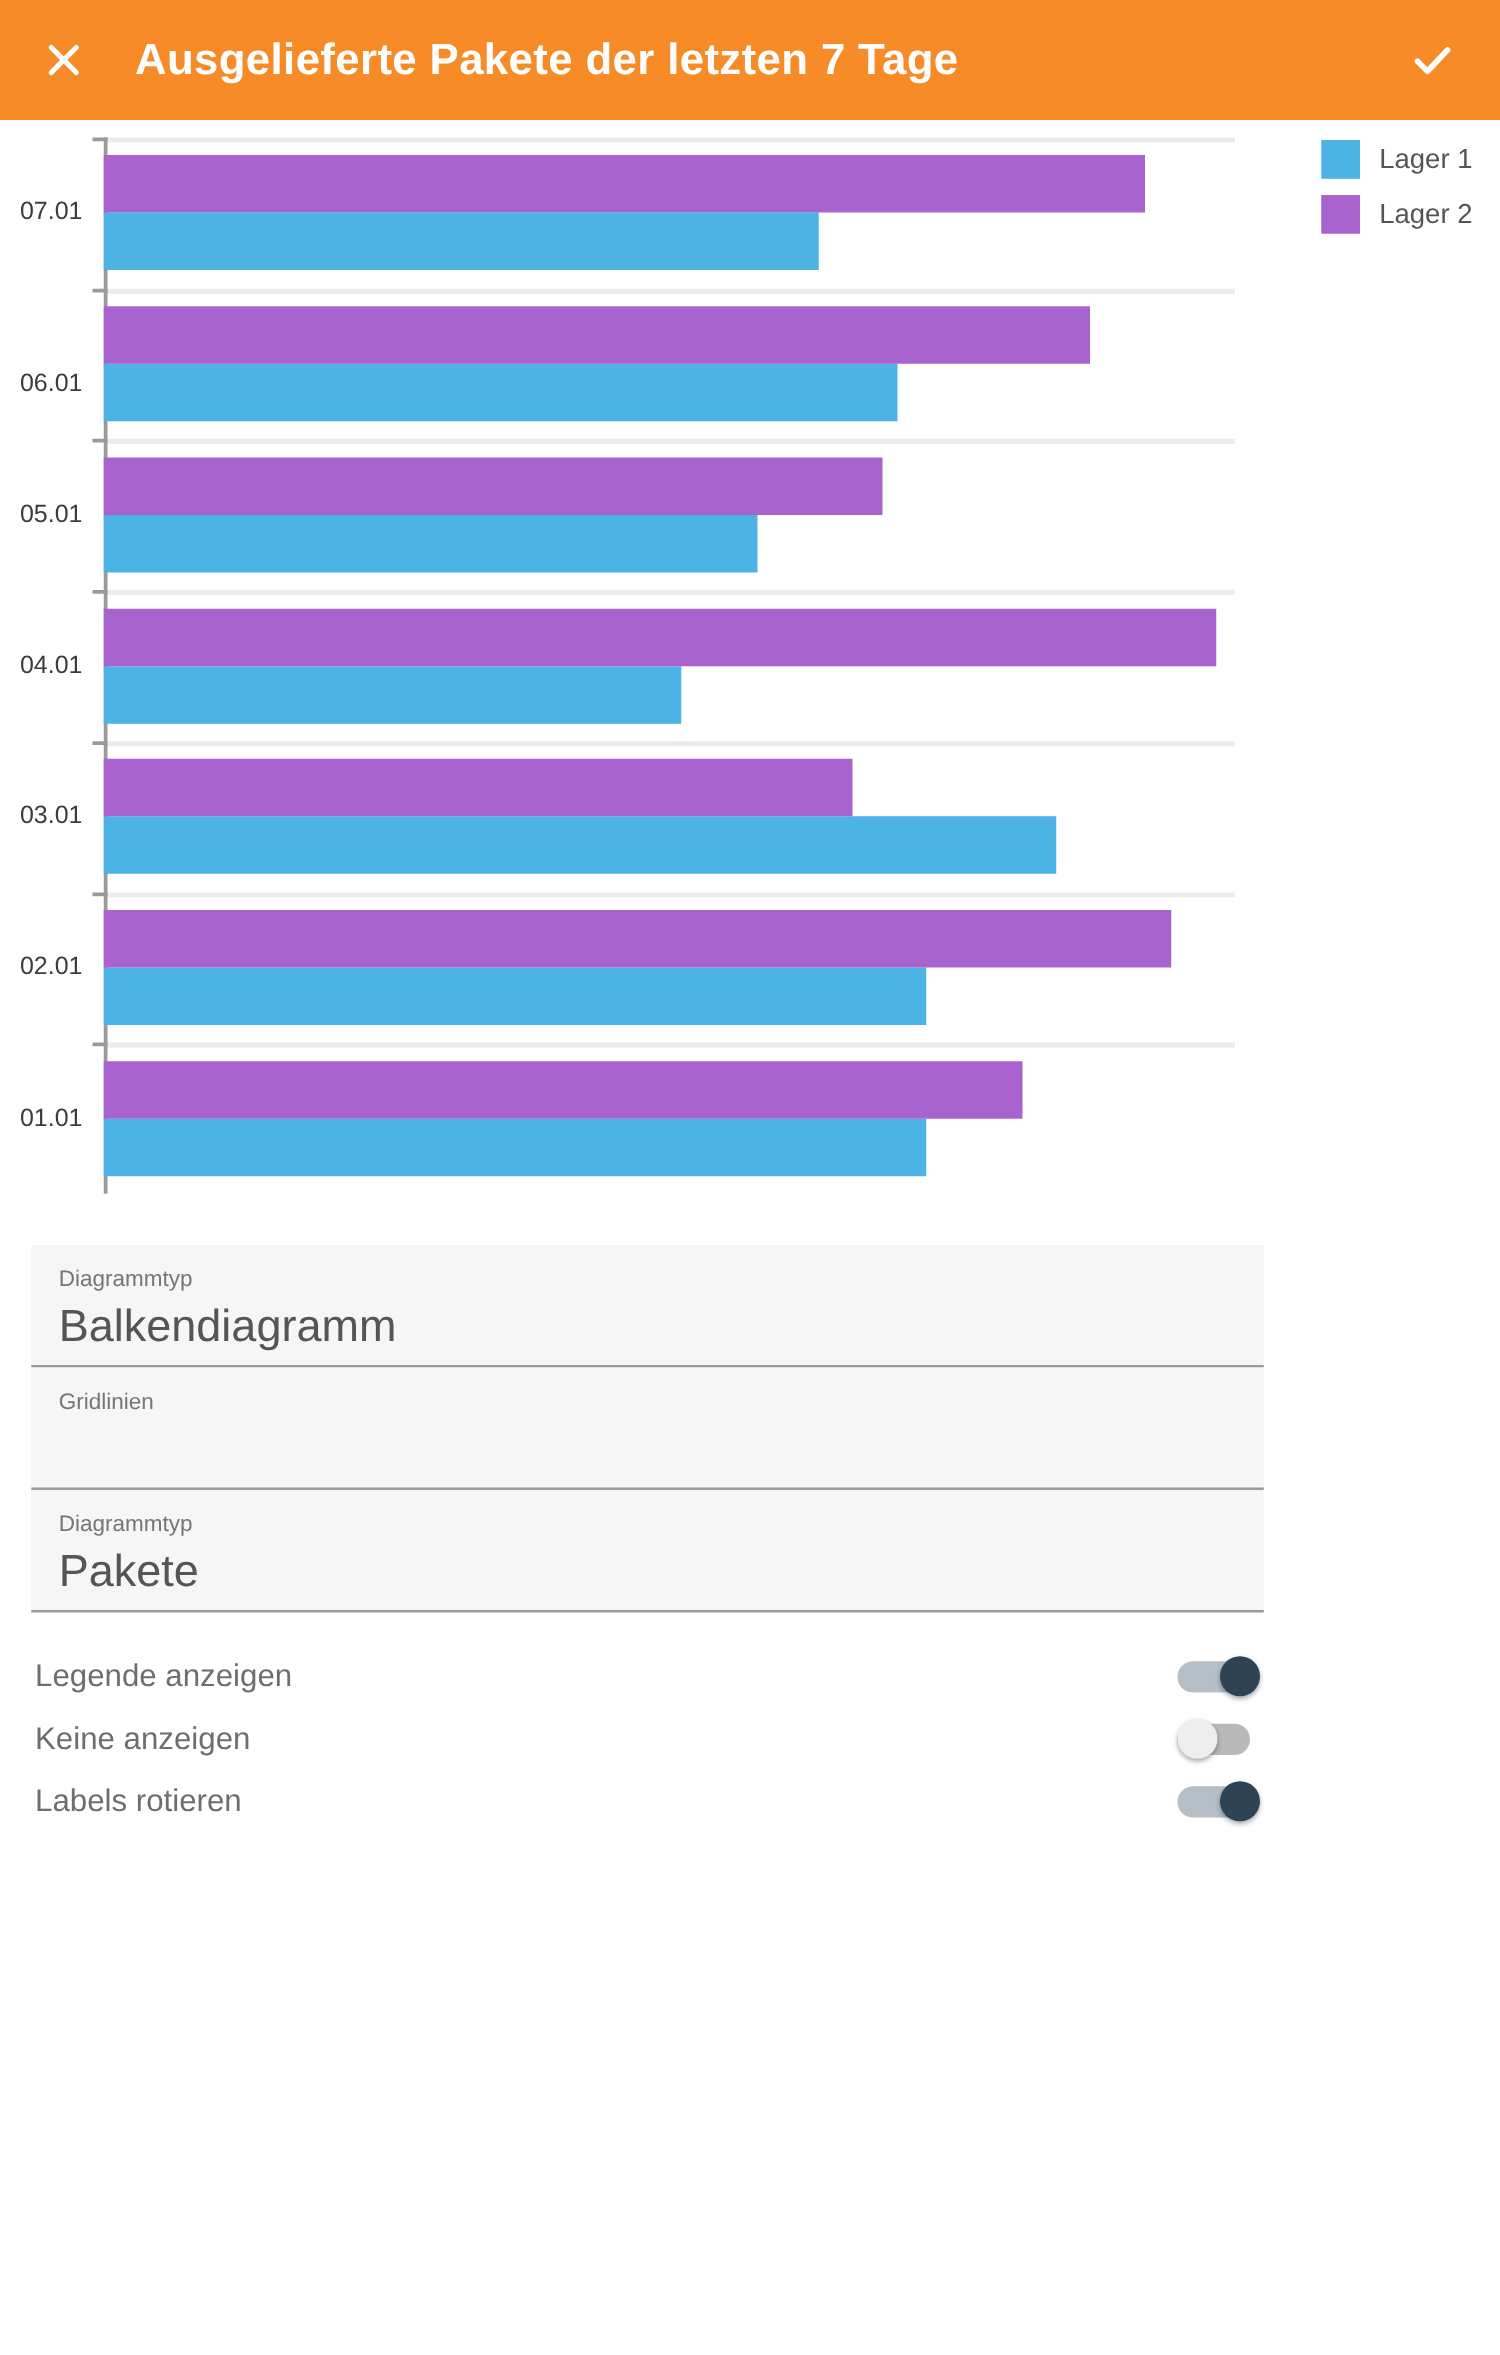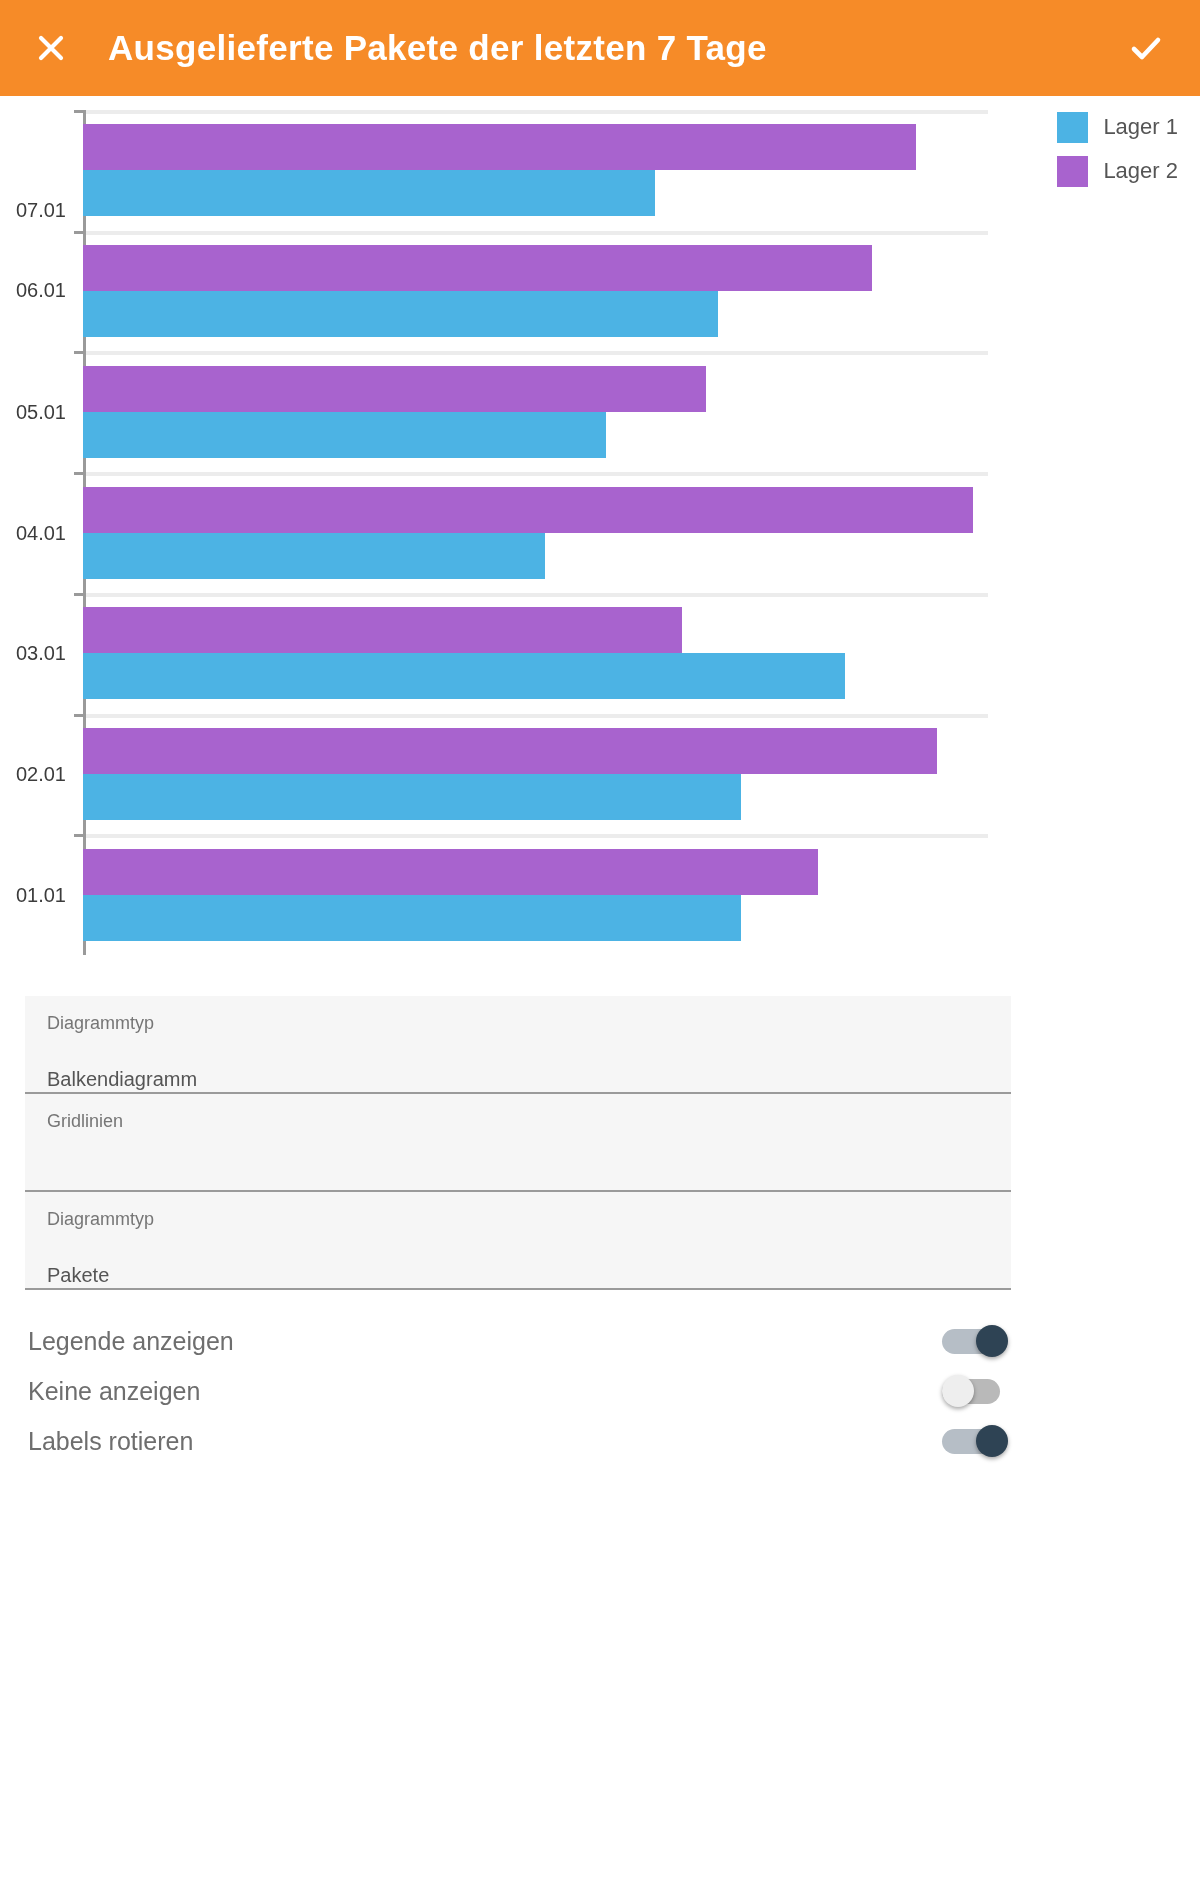--- a/index.html
+++ b/index.html
@@ -153,24 +153,24 @@
     padding: 14px 22px 16px 22px;
     height: 98px;
     cursor: pointer;
   }
   .field-label {
     font-size: 18px;
     color: #767676;
     line-height: 26px;
   }
   .field-value {
-    font-size: 20px;
+    font-size: 36px;
     color: #555555;
     line-height: 46px;
-    margin-top: 20px;
+    margin-top: 2px;
   }
   .toggle-row {
     display: flex;
     align-items: center;
     height: 50px;
     margin: 0 25px;
     padding: 0 3px;
   }
   .toggle-row.first { margin-top: 26px; }
   .toggle-label {
@@ -241,22 +241,22 @@
       <div class="ytick" style="top: 255.429px;"></div>
       <div class="ytick" style="top: 134.714px;"></div>
       <div class="ytick" style="top: 14px;"></div>
     </div>
   <div id="ylabels">
       <div class="ylabel" style="top: 798.643px;">01.01</div>
       <div class="ylabel" style="top: 677.929px;">02.01</div>
       <div class="ylabel" style="top: 557.214px;">03.01</div>
       <div class="ylabel" style="top: 436.5px;">04.01</div>
       <div class="ylabel" style="top: 315.786px;">05.01</div>
-      <div class="ylabel" style="top: 194px;">06.01</div>
-      <div class="ylabel" style="top: 74.3571px; margin-top: 40px;">07.01</div>
+      <div class="ylabel" style="top: 211px;">06.01</div>
+      <div class="ylabel" style="top: 74.3571px;">07.01</div>
     </div>
   <div id="bars">
       <div class="bar s0" style="left: 83px; width: 657.633px; background: rgb(76, 179, 228); top: 798.643px;"></div>
       <div class="bar s1" style="left: 83px; width: 734.558px; background: rgb(168, 99, 206); top: 752.643px;"></div>
       <div class="bar s0" style="left: 83px; width: 657.633px; background: rgb(76, 179, 228); top: 677.929px;"></div>
       <div class="bar s1" style="left: 83px; width: 853.717px; background: rgb(168, 99, 206); top: 631.929px;"></div>
       <div class="bar s0" style="left: 83px; width: 761.708px; background: rgb(76, 179, 228); top: 557.214px;"></div>
       <div class="bar s1" style="left: 83px; width: 598.808px; background: rgb(168, 99, 206); top: 511.214px;"></div>
       <div class="bar s0" style="left: 83px; width: 461.55px; background: rgb(76, 179, 228); top: 436.5px;"></div>
       <div class="bar s1" style="left: 83px; width: 889.917px; background: rgb(168, 99, 206); top: 390.5px;"></div>

